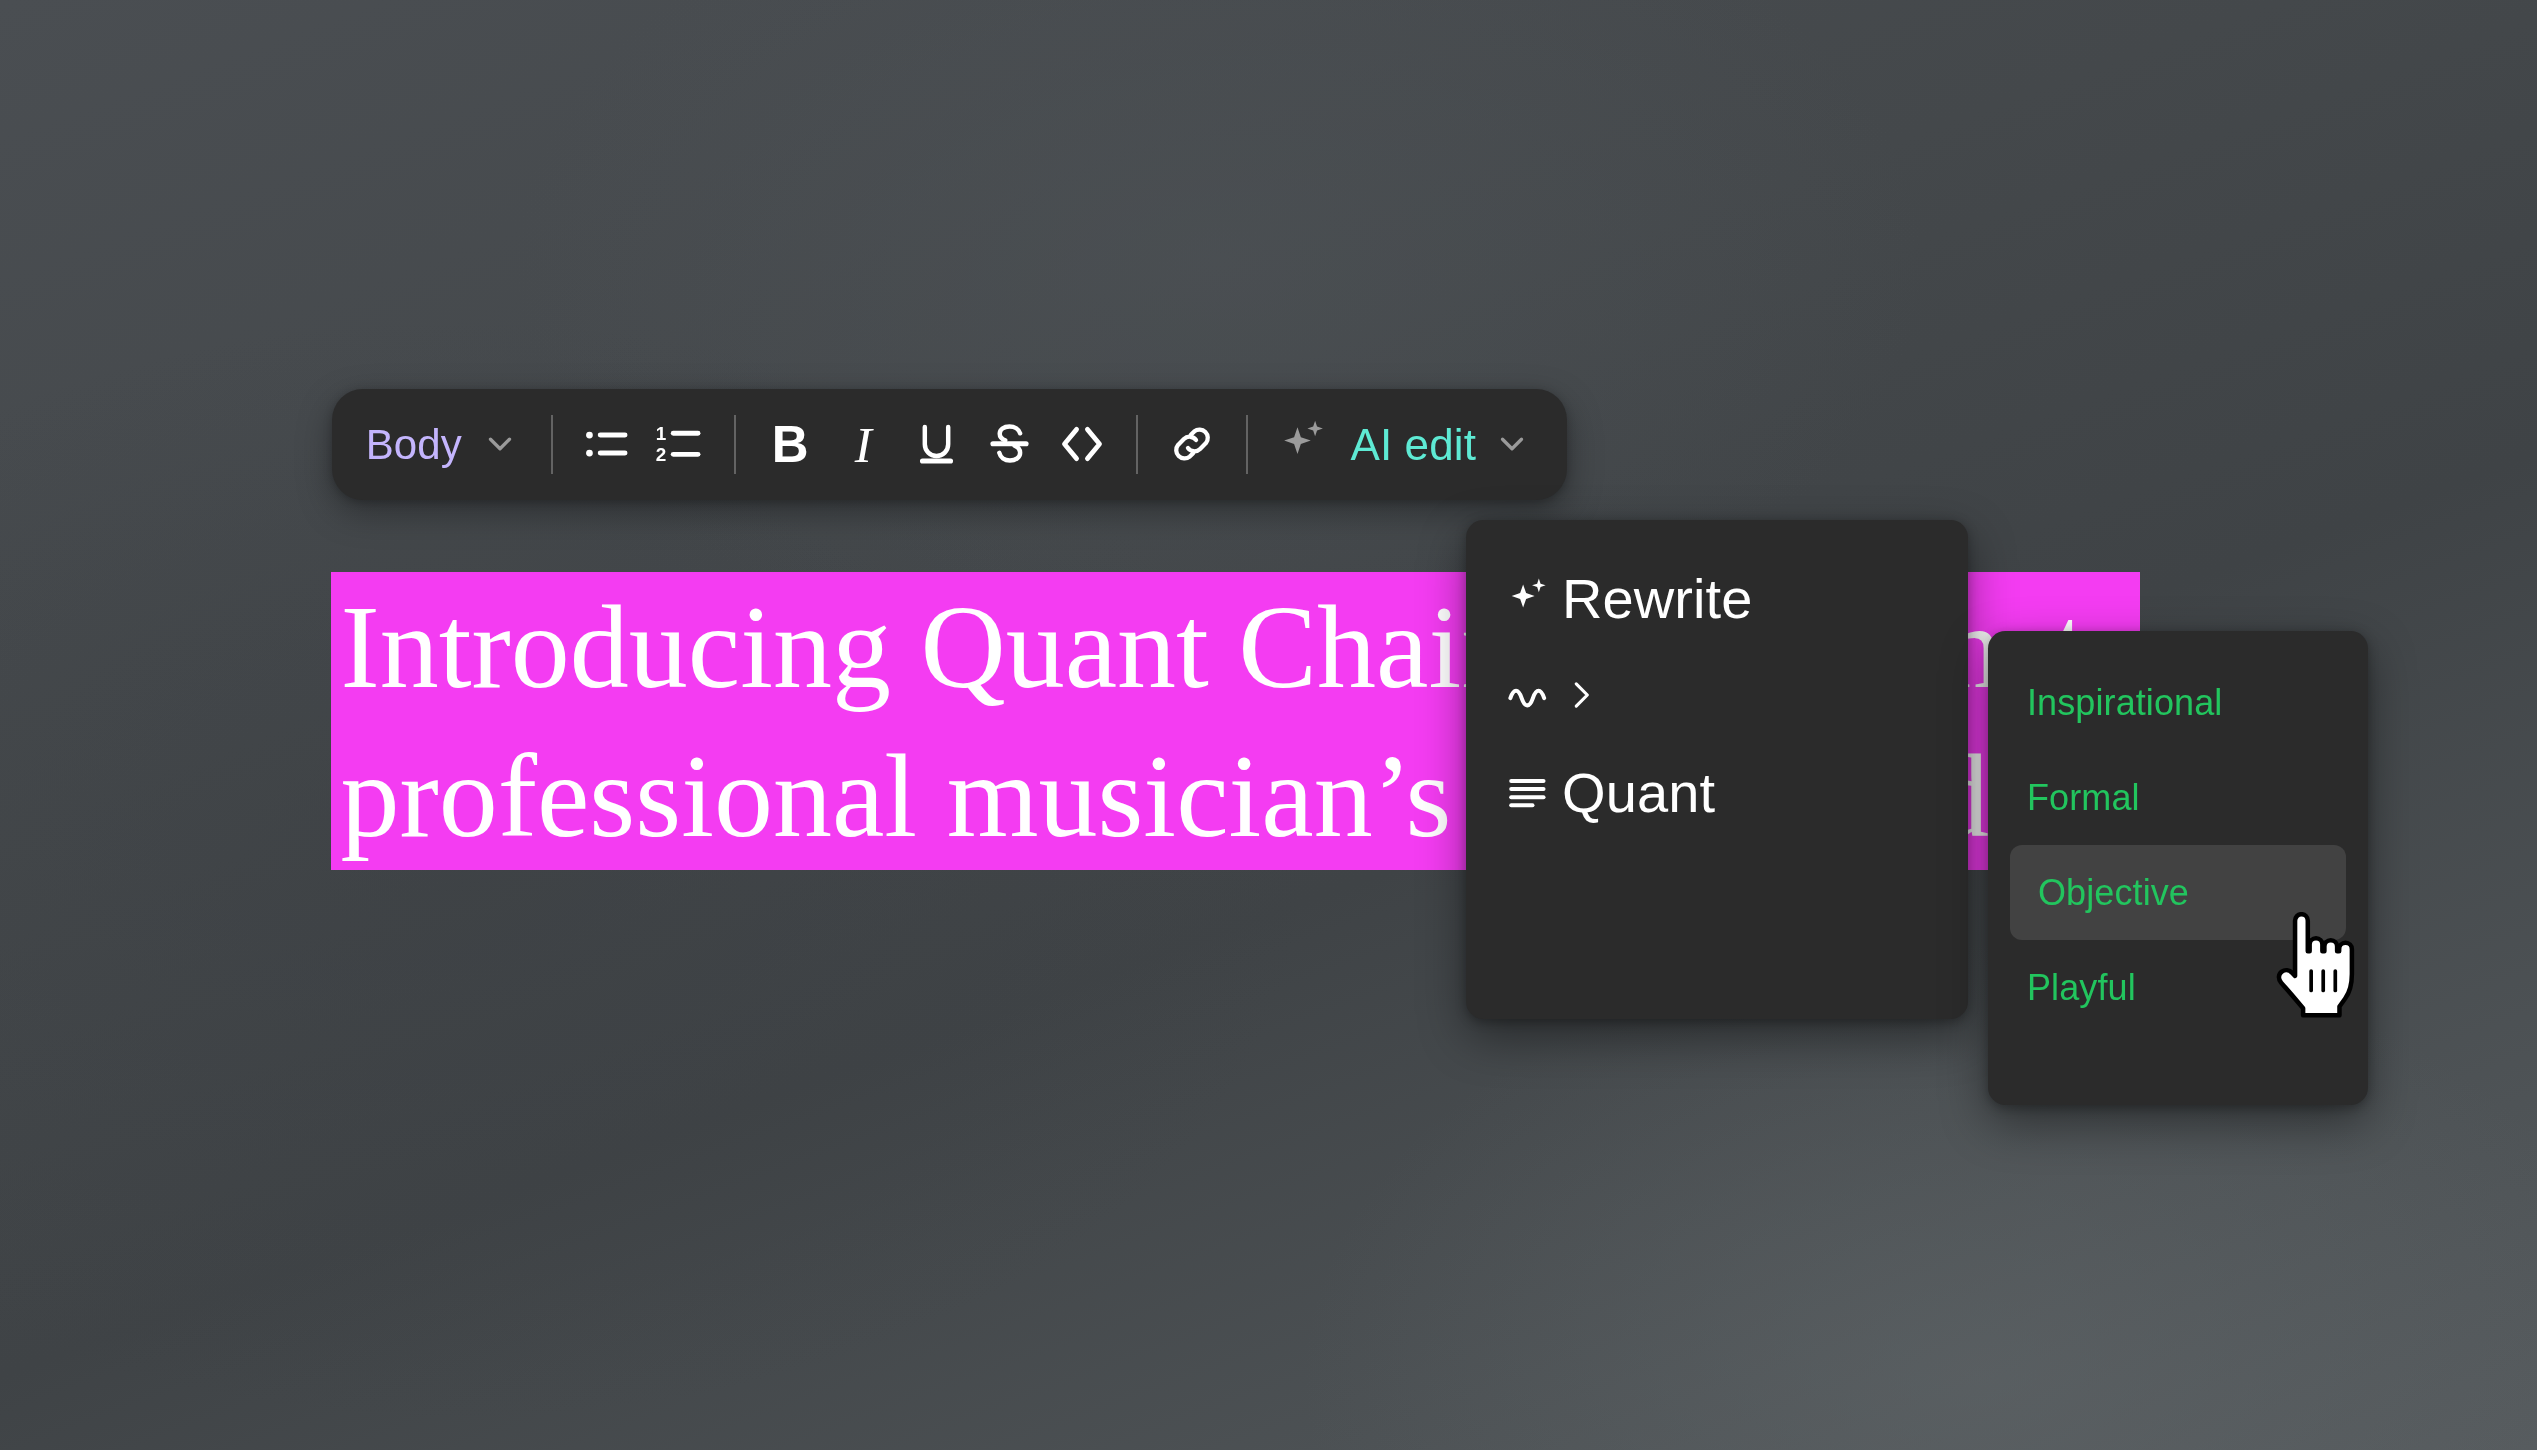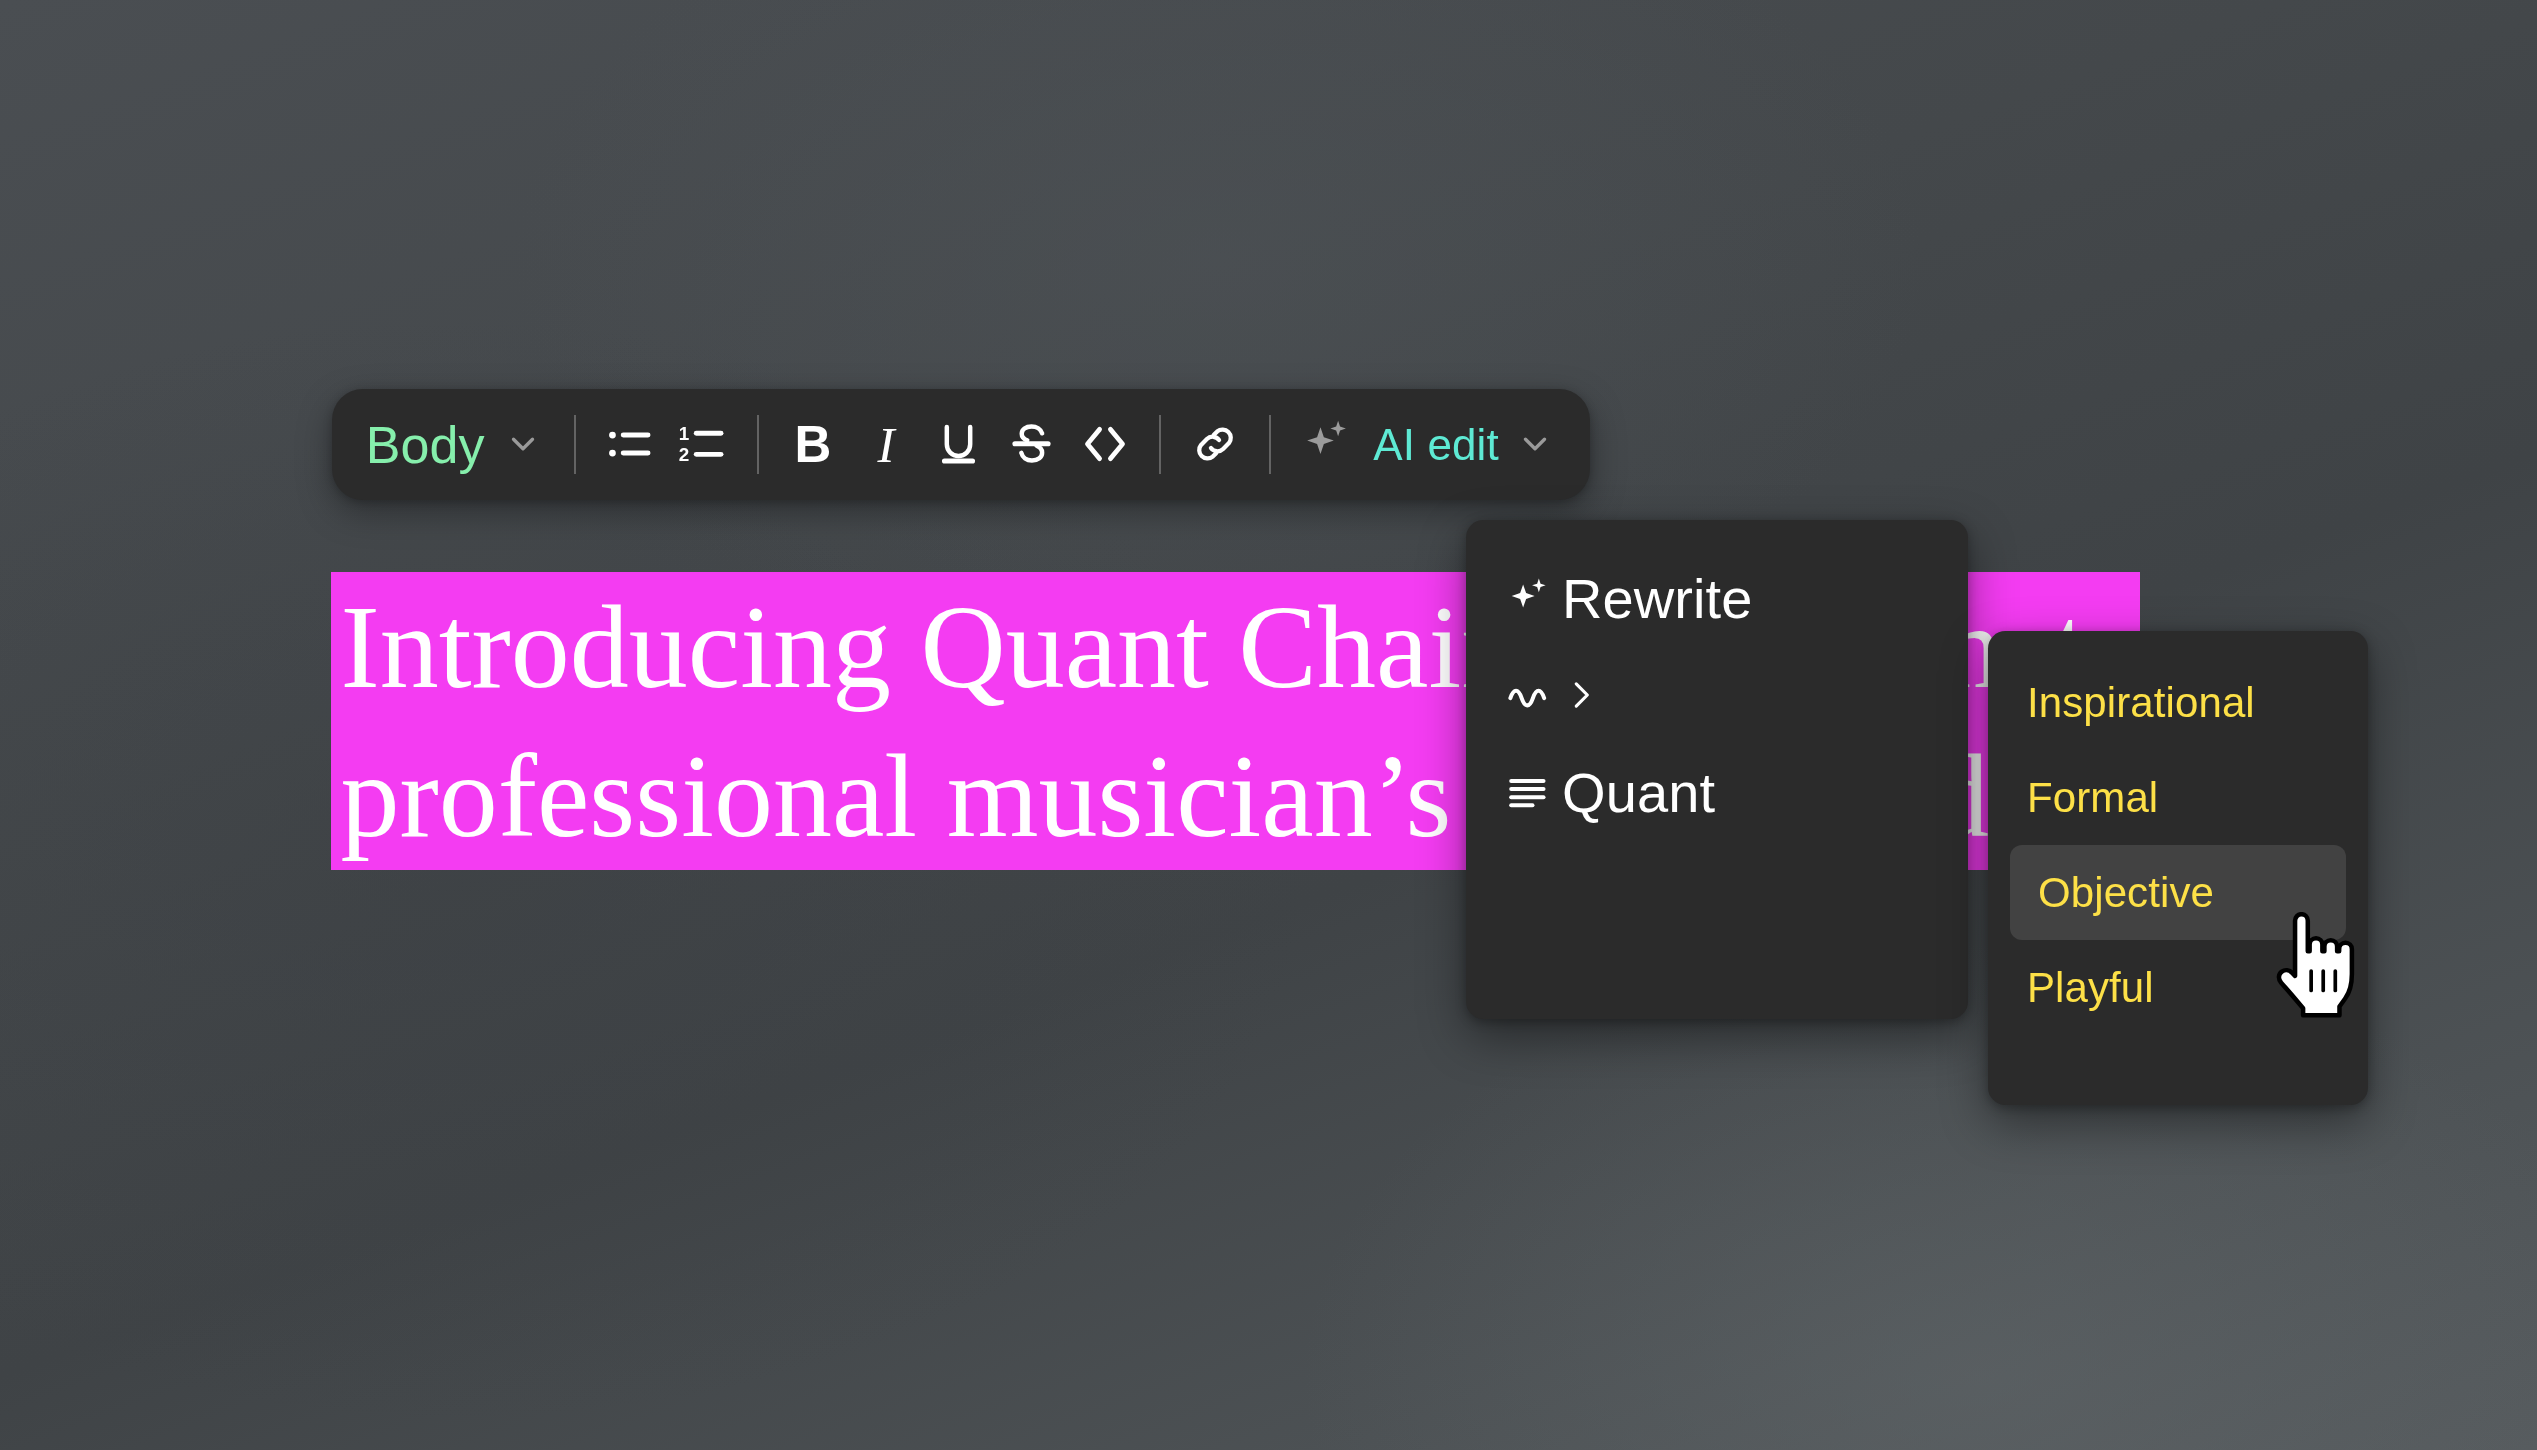--- a/index.html
+++ b/index.html
@@ -71,22 +71,22 @@
   .tb-style {
     display: flex;
     align-items: center;
     gap: 19px;
     padding: 0 14.8px 0 6.7px;
     height: 71px;
     border-radius: 12px;
     cursor: default;
   }
   .tb-style-label {
-    font-size: 52px;
-    color: #86efac;
+    font-size: 42px;
+    color: #c4b5fd;
     letter-spacing: 0.1px;
   }
   .tb-sep {
     width: 2px;
     height: 59px;
     background: #636363;
     margin: 0 17.5px;
     flex: none;
   }
   .tb-btn {
@@ -167,22 +167,22 @@
     padding: 24px 0 24px 0;
     z-index: 50;
   }
   .tone-item {
     display: flex;
     align-items: center;
     height: 95px;
     margin: 0 22px;
     padding: 0 17px;
     border-radius: 12px;
-    color: #fde047;
-    font-size: 42px;
+    color: #22c55e;
+    font-size: 36px;
     letter-spacing: 0.1px;
     white-space: nowrap;
   }
   .tone-item.active { background: #424242; padding-left: 28px; }
 
   
   #cursor {
     position: absolute;
     left: 2264px;
     top: 912px;

